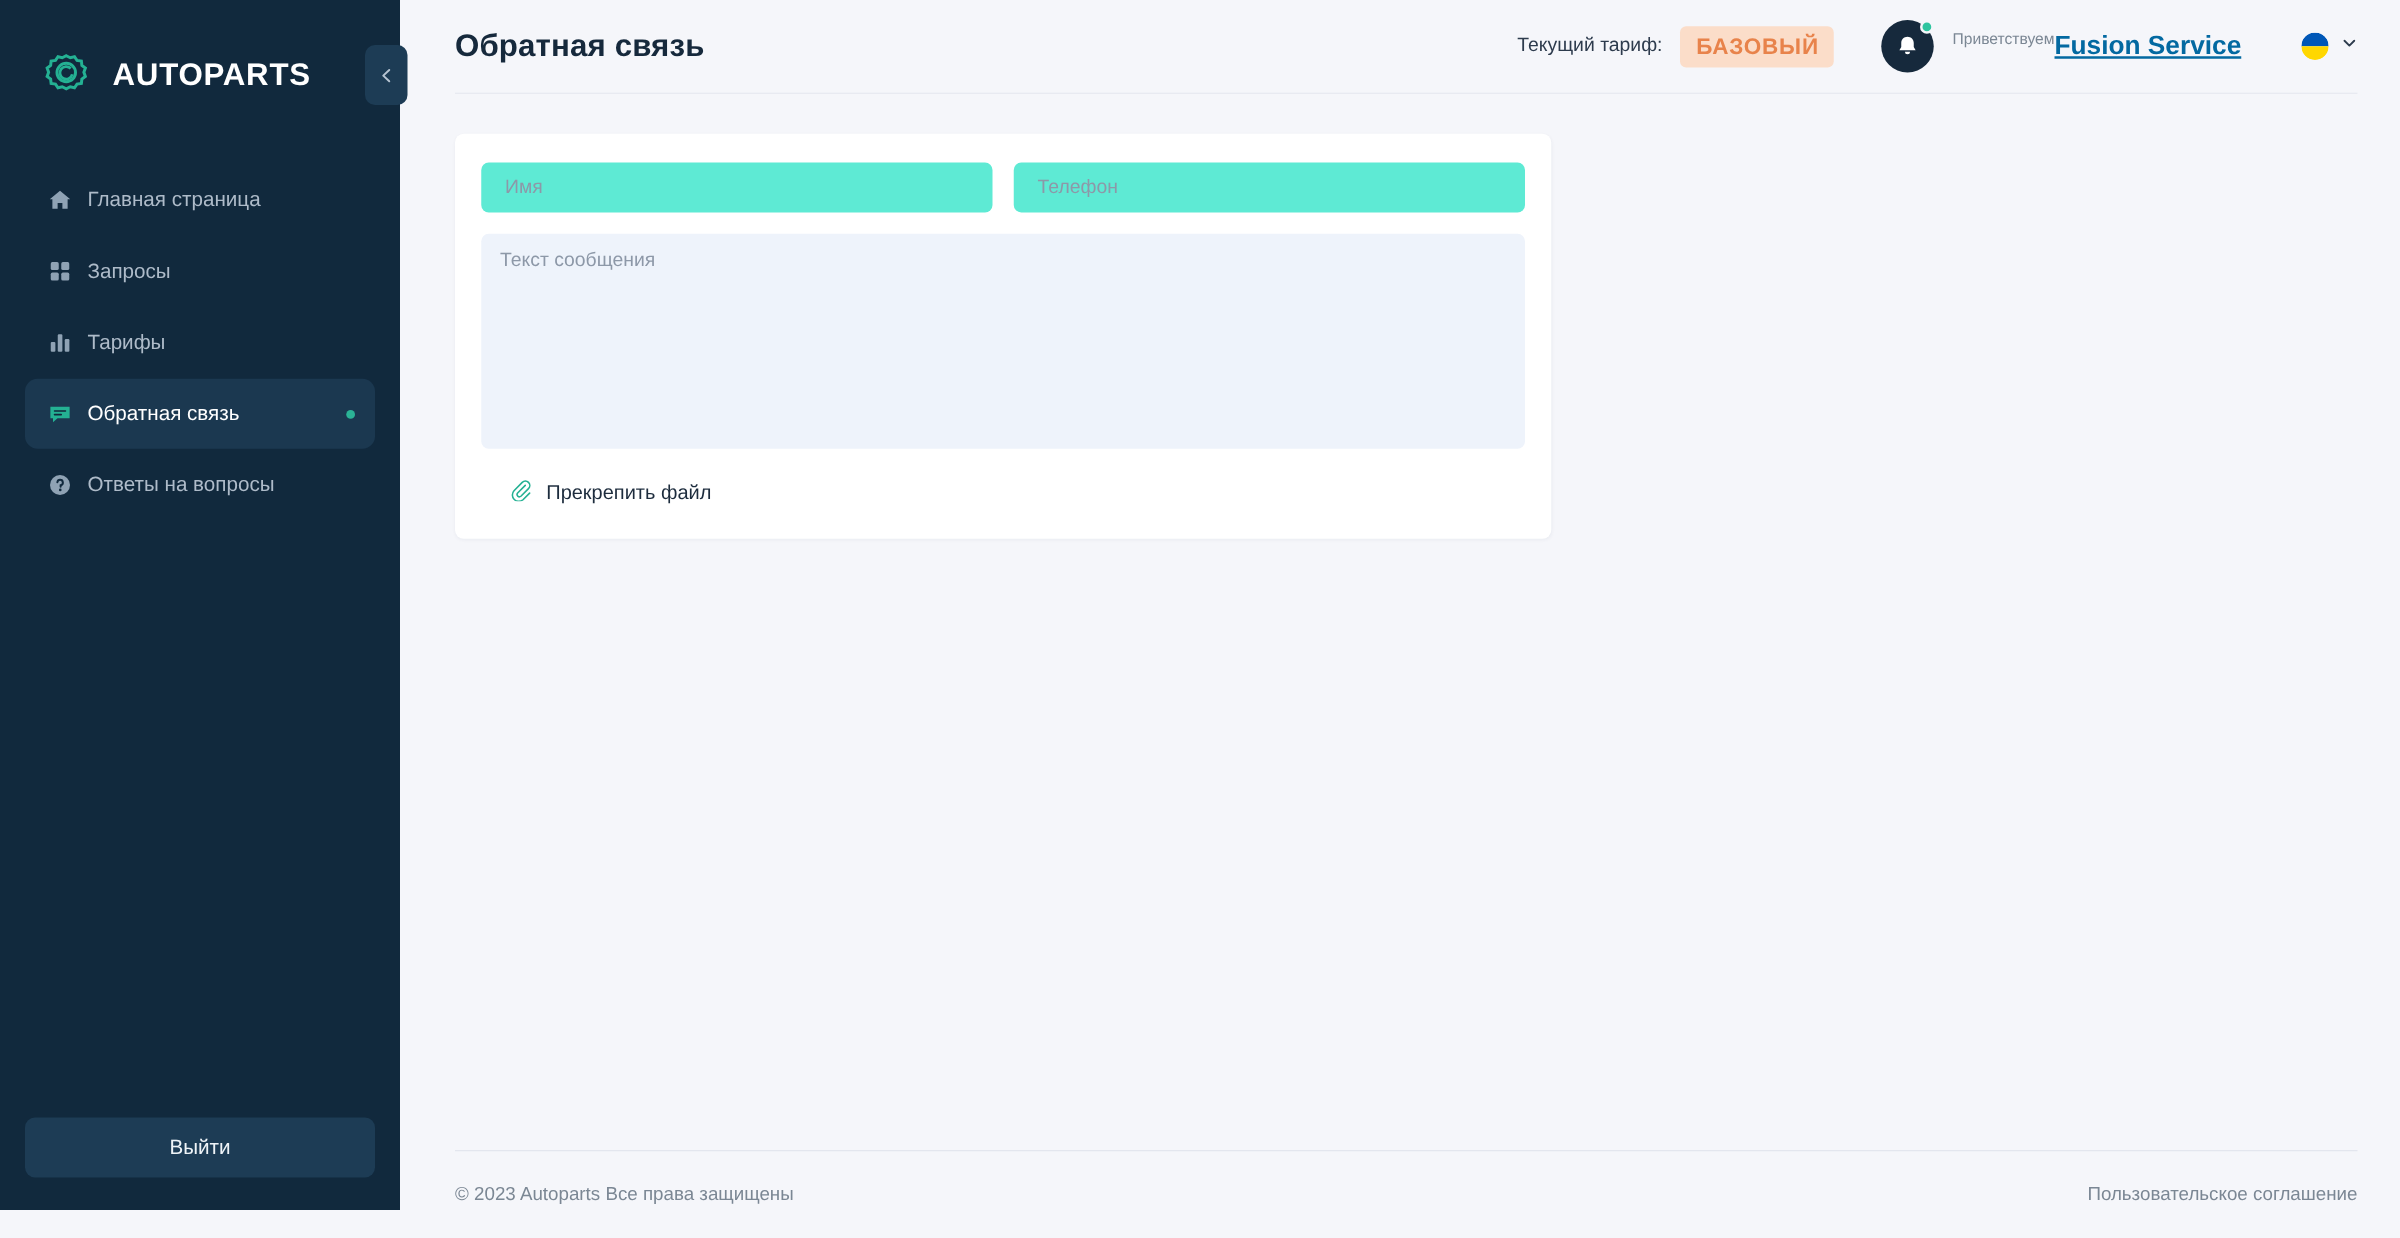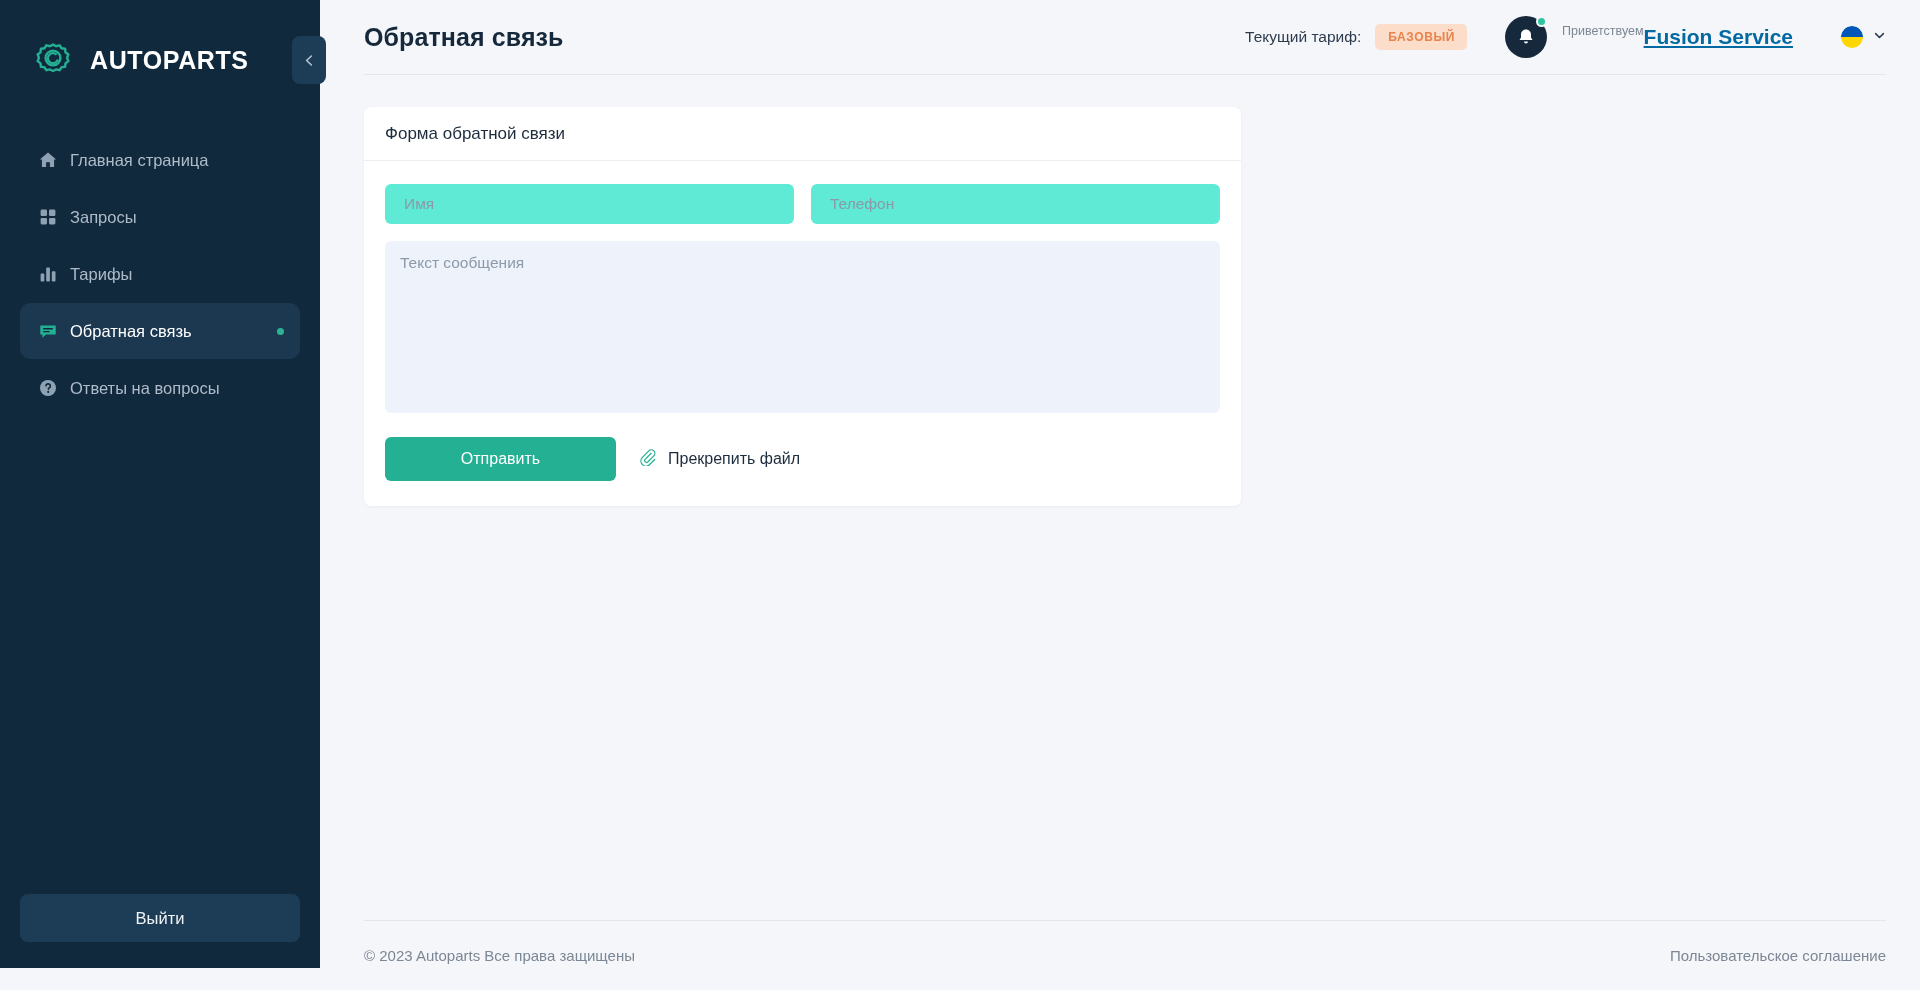--- a/index.html
+++ b/index.html
@@ -162,21 +162,21 @@
     gap: 0;
   }
   .tariff-label {
     font-size: 15.5px;
     color: #2d3b4d;
     margin-right: 14px;
   }
   .tariff-badge {
     background: #fbddc9;
     color: #e8834b;
-    font-size: 12px;
+    font-size: 18px;
     font-weight: 700;
     letter-spacing: 0.6px;
     padding: 6px 12px 6px 13px;
     border-radius: 5px;
   }
   .bell-wrap {
     position: relative;
     width: 42px;
     height: 42px;
     margin-left: 38px;
@@ -484,34 +484,30 @@
             </svg>
           </span>
         </div>
       </div>
     </header>
 
     <div class="content">
       <div class="divider-top"></div>
 
       <section class="card">
-        <div class="card-head">
-          <span class="card-title">Форма обратной связи</span>
-        </div>
 
         <div class="card-body">
           <div class="field-row">
             <input class="field" type="text" placeholder="Имя" style="">
             <input class="field" type="text" placeholder="Телефон" style="">
           </div>
 
           <textarea class="textarea" placeholder="Текст сообщения" style=""></textarea>
 
           <div class="action-row">
-            <button class="submit-btn">Отправить</button>
             <div class="attach">
               <span>
                 <svg width="17" height="17" viewBox="0 0 17 17">
                   <path d="M12.2 4.3 L6.1 10.4 a1.85 1.85 0 0 0 2.6 2.6 l6.1-6.1 a3.5 3.5 0 0 0-5-5 L3.2 8.6 a5.1 5.1 0 0 0 7.2 7.2 l5.3-5.3" fill="none" stroke="#24b193" stroke-width="1.25" stroke-linecap="round" stroke-linejoin="round"></path>
                 </svg>
               </span>
               <span class="attach-label">Прекрепить файл</span>
             </div>
           </div>
         </div>

